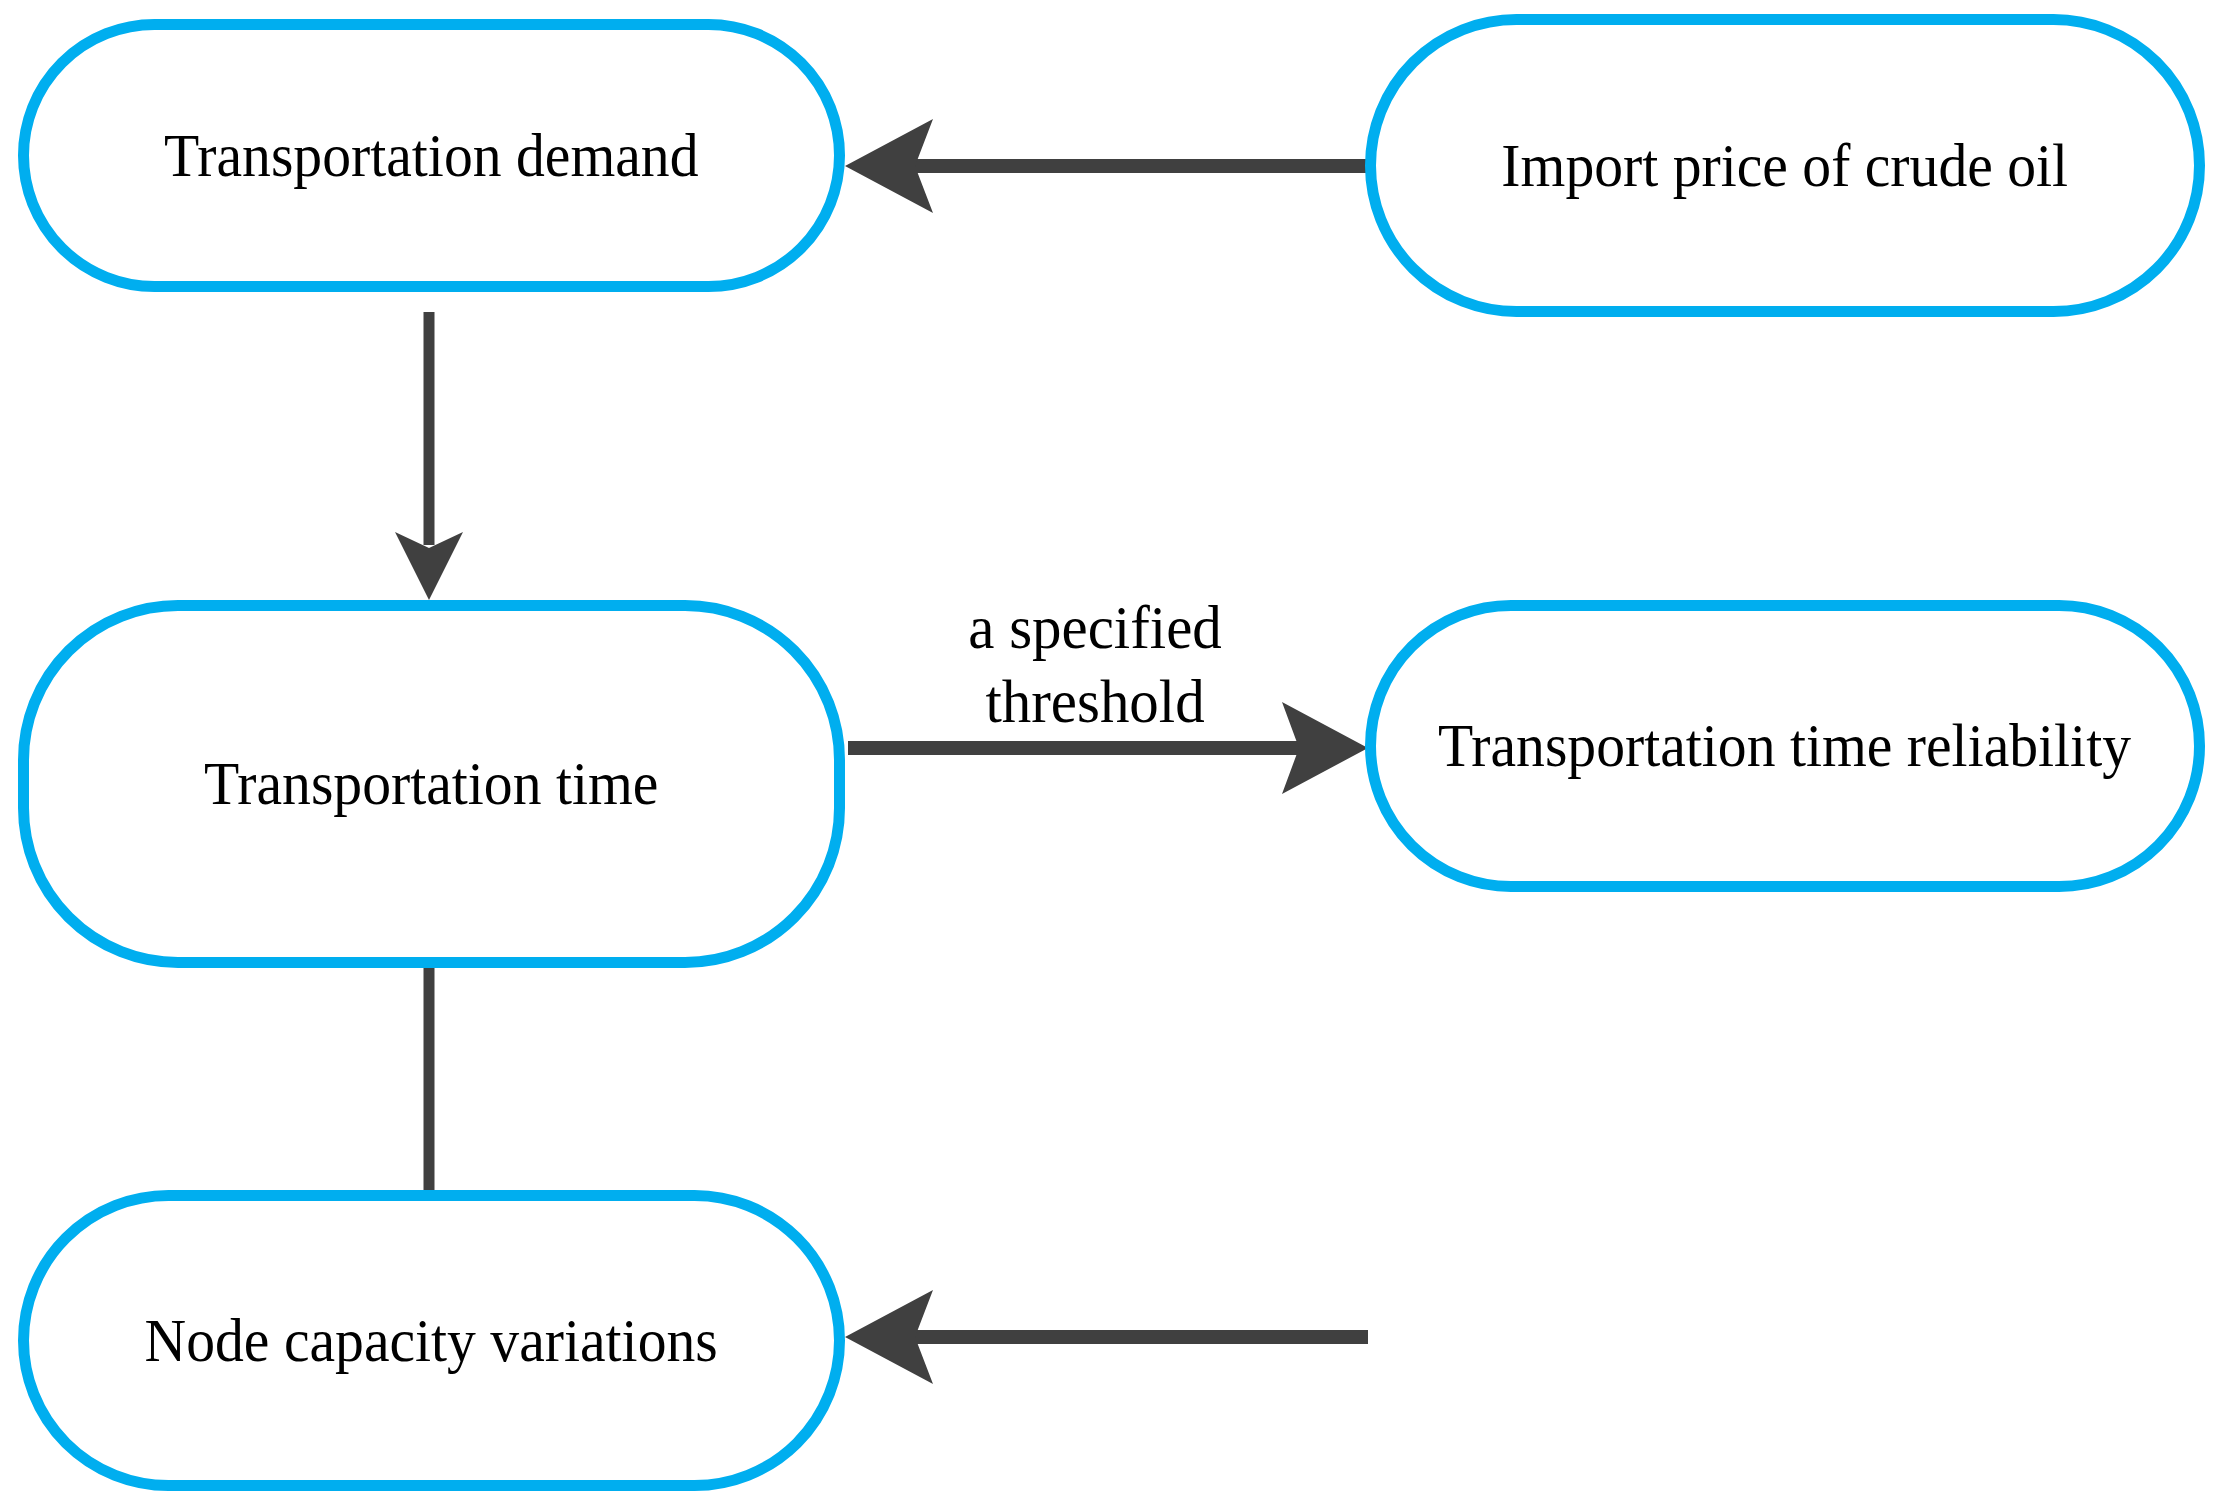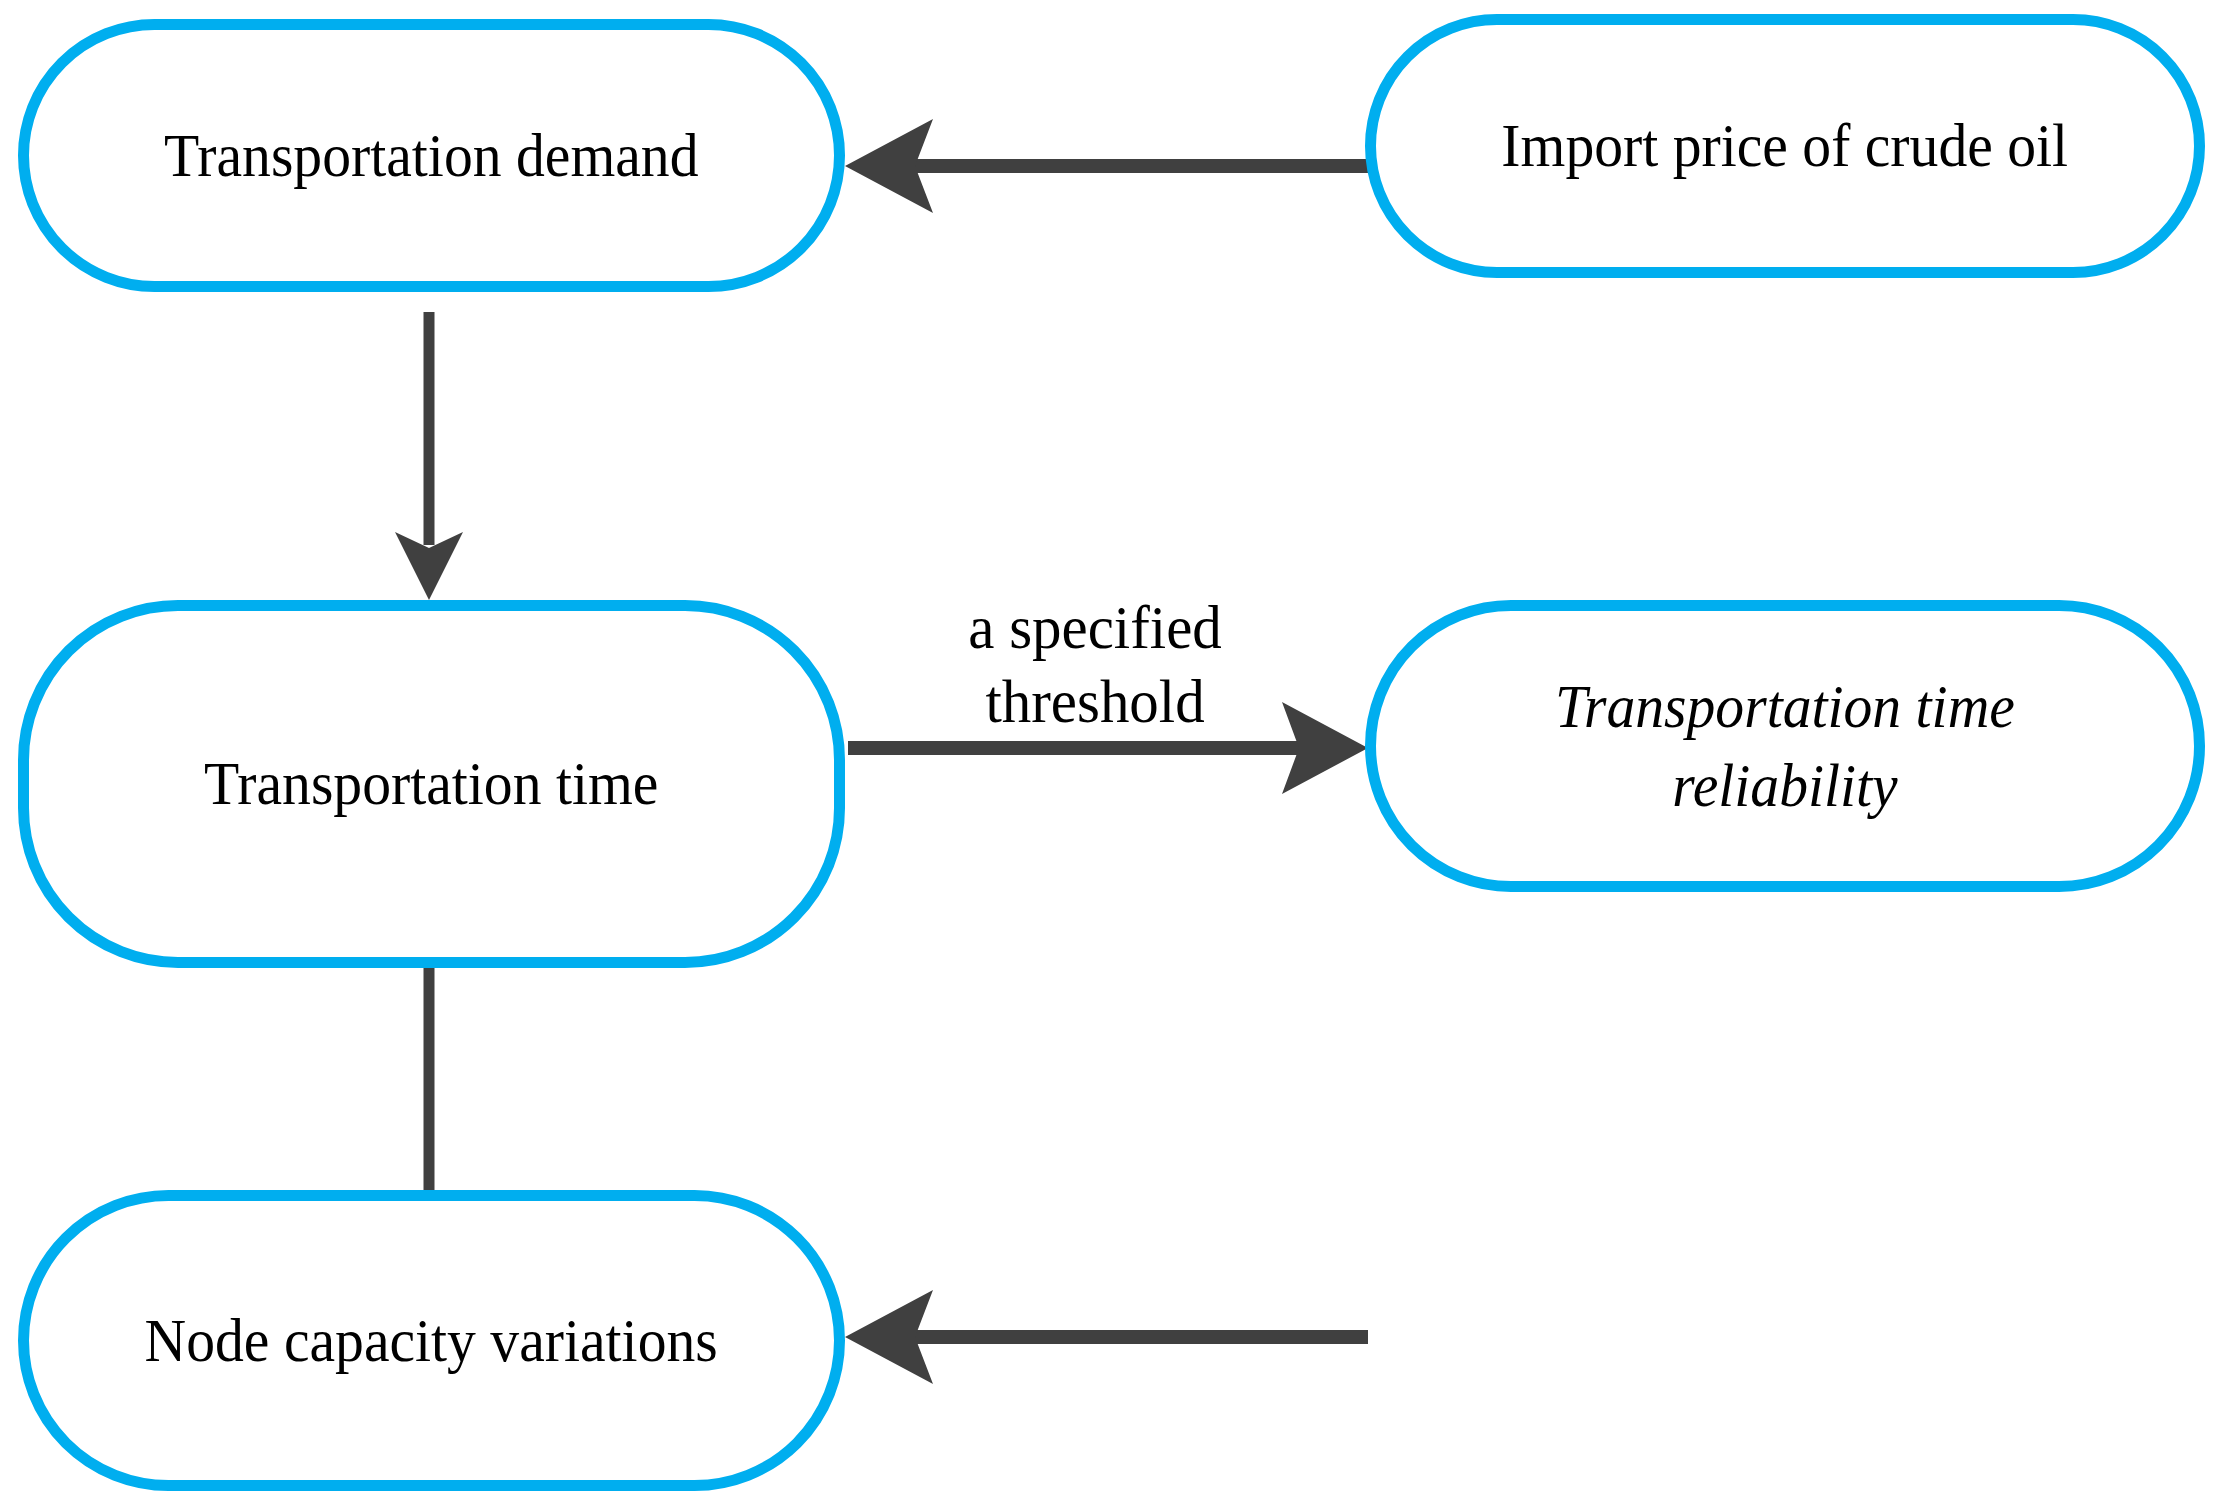--- a/index.html
+++ b/index.html
@@ -30,23 +30,23 @@
     color: #000000;
     font-size: 62px;
     line-height: 1.28;
     text-align: center;
     letter-spacing: 0px;
     padding: 0 34px;
     transform: scaleX(0.93);
   }
   
   #node-transportation-demand { left: 18px;   top: 19px;   width: 827px; height: 273px; }
-  #node-import-price          { left: 1365px; top: 14px;   width: 840px; height: 264px; }
+  #node-import-price          { left: 1365px; top: 14px;   width: 840px; height: 303px; }
   #node-transportation-time   { left: 18px;   top: 600px;  width: 827px; height: 368px; }
-  #node-ttr                   { left: 1365px; top: 600px;  width: 840px; height: 292px; font-style: italic; }
+  #node-ttr                   { left: 1365px; top: 600px;  width: 840px; height: 292px; }
   #node-node-capacity         { left: 18px;   top: 1190px; width: 827px; height: 301px; }
   #node-extreme-events        { left: 1365px; top: 1190px; width: 840px; height: 301px; }
 
   
   #arrow-layer {
     position: absolute;
     left: 0; top: 0;
     width: 2222px;
     height: 1491px;
     z-index: 1;

